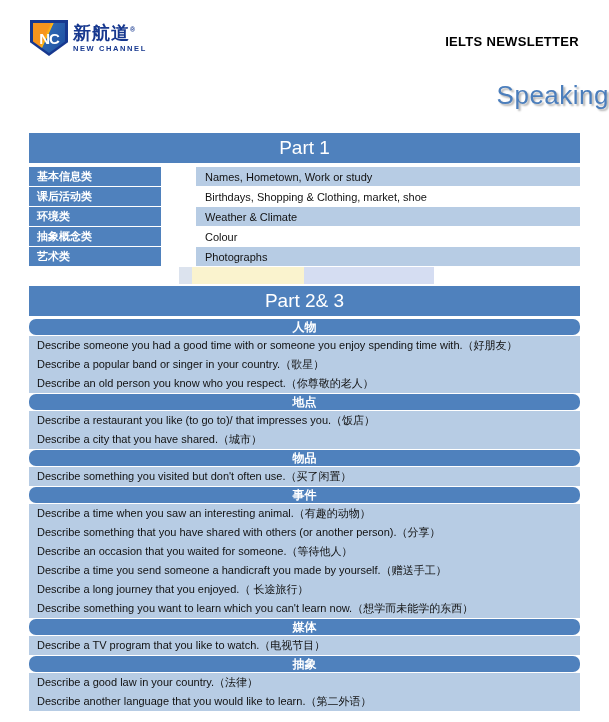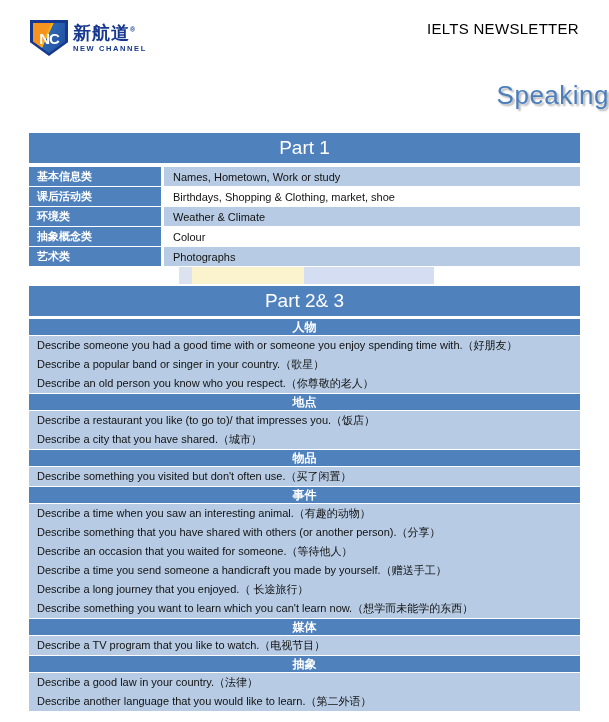--- a/index.html
+++ b/index.html
@@ -22,49 +22,49 @@
   .shield-inner {
     flex:1; clip-path:polygon(0 0,100% 0,100% 62%,50% 100%,0 62%);
     background:linear-gradient(115deg,var(--logo-orange) 0%,var(--logo-orange) 38%,var(--logo-yellow) 44%,#2d66b1 46%,#1d4ea0 100%);
     display:flex; align-items:center; justify-content:center;text-align:center;
   }
   .shield-inner span { color:#fff; font-weight:bold; font-size:15px; letter-spacing:-1px; }
   .brand-text { display:flex; flex-direction:column; line-height:1; }
   .brand-cn { font-size:18px; font-weight:bold; color:var(--logo-blue); letter-spacing:1px; }
   .brand-cn .reg { font-size:7px; vertical-align:super; letter-spacing:0; }
   .brand-en { font-size:7.5px; font-weight:bold; color:var(--logo-blue); letter-spacing:1.6px; margin-top:3px; }
-  .newsletter-label { font-size:15px; font-weight:normal; color:#000; letter-spacing:0.3px; }
+  .newsletter-label { margin-top:14px; font-size:13px; font-weight:bold; color:#000; letter-spacing:0.3px; }
 
   
   .doc-title {
     text-align:right; margin-top:24px;
     font-size:26px; font-weight:400; letter-spacing:0.5px;
     color:var(--title-blue);
     text-shadow:2px 2px 2px #b4b4b4;
   }
 
   
   .banner {
     background:var(--banner-blue); color:#fff;
     display:flex; align-items:center; justify-content:center;
   }
   .banner-lg { height:30px; font-size:19px; }
-  .banner-sm { height:16px; font-size:12px; font-weight:bold; margin:1px 0; }
+  .banner-sm { height:16px; font-size:12px; font-weight:bold; margin:1px 0;border-radius:7px; }
 
   
   .part1 { margin:22px 29px 0 29px; }
   .part1 .banner-lg { margin-bottom:4px; }
   .p1row { display:flex; height:19px; margin-bottom:1px; }
   .p1cat {
     width:132px; margin-right:3px; padding-left:8px;
     background:var(--banner-blue); color:#fff;
     font-size:11px; font-weight:bold;
     display:flex; align-items:center;
   }
-  .p1topic { flex:1; padding-left:9px; font-size:11px; display:flex; align-items:center; color:#111; }
+  .p1topic { flex:1; padding-left:9px; font-size:11px; display:flex; align-items:center; color:#111;margin-left:32px; }
   .part1-rows > div.p1row:nth-of-type(odd) .p1topic { background:var(--row-light-blue); }
   .part1-rows > div.p1row:nth-of-type(even) .p1topic { background:#ffffff; }
 
   
   .watermark { height:17px; margin:1px 29px 2px 29px; display:flex; padding-left:150px; }
   .wm { display:block; height:100%; }
   .wm1 { width:13px; background:var(--watermark-sliver); }
   .wm2 { width:112px; background:var(--watermark-yellow); }
   .wm3 { width:130px; background:var(--watermark-lavender); }
 

